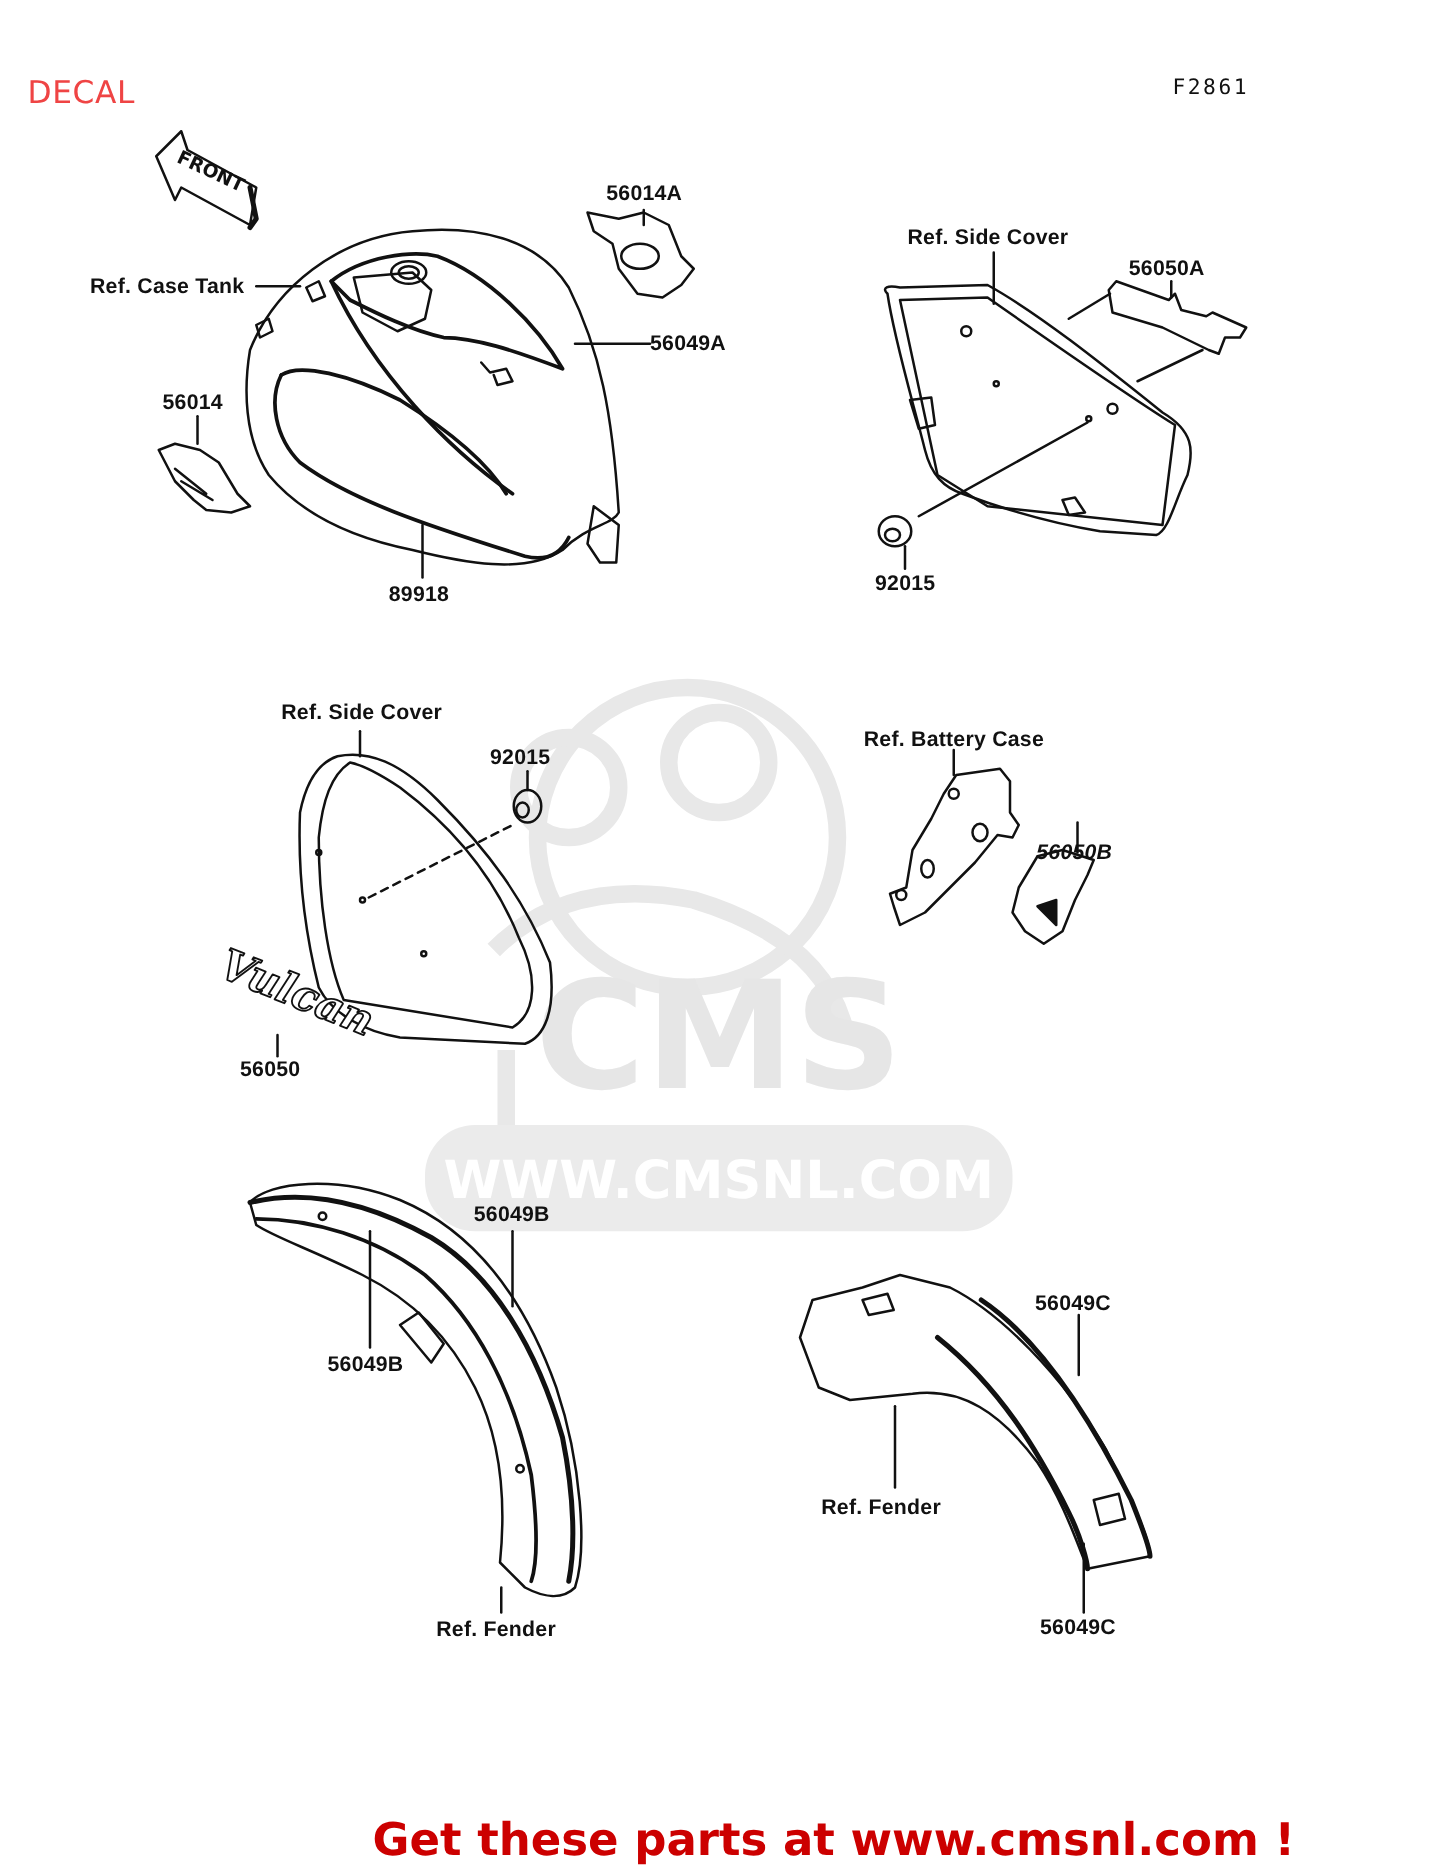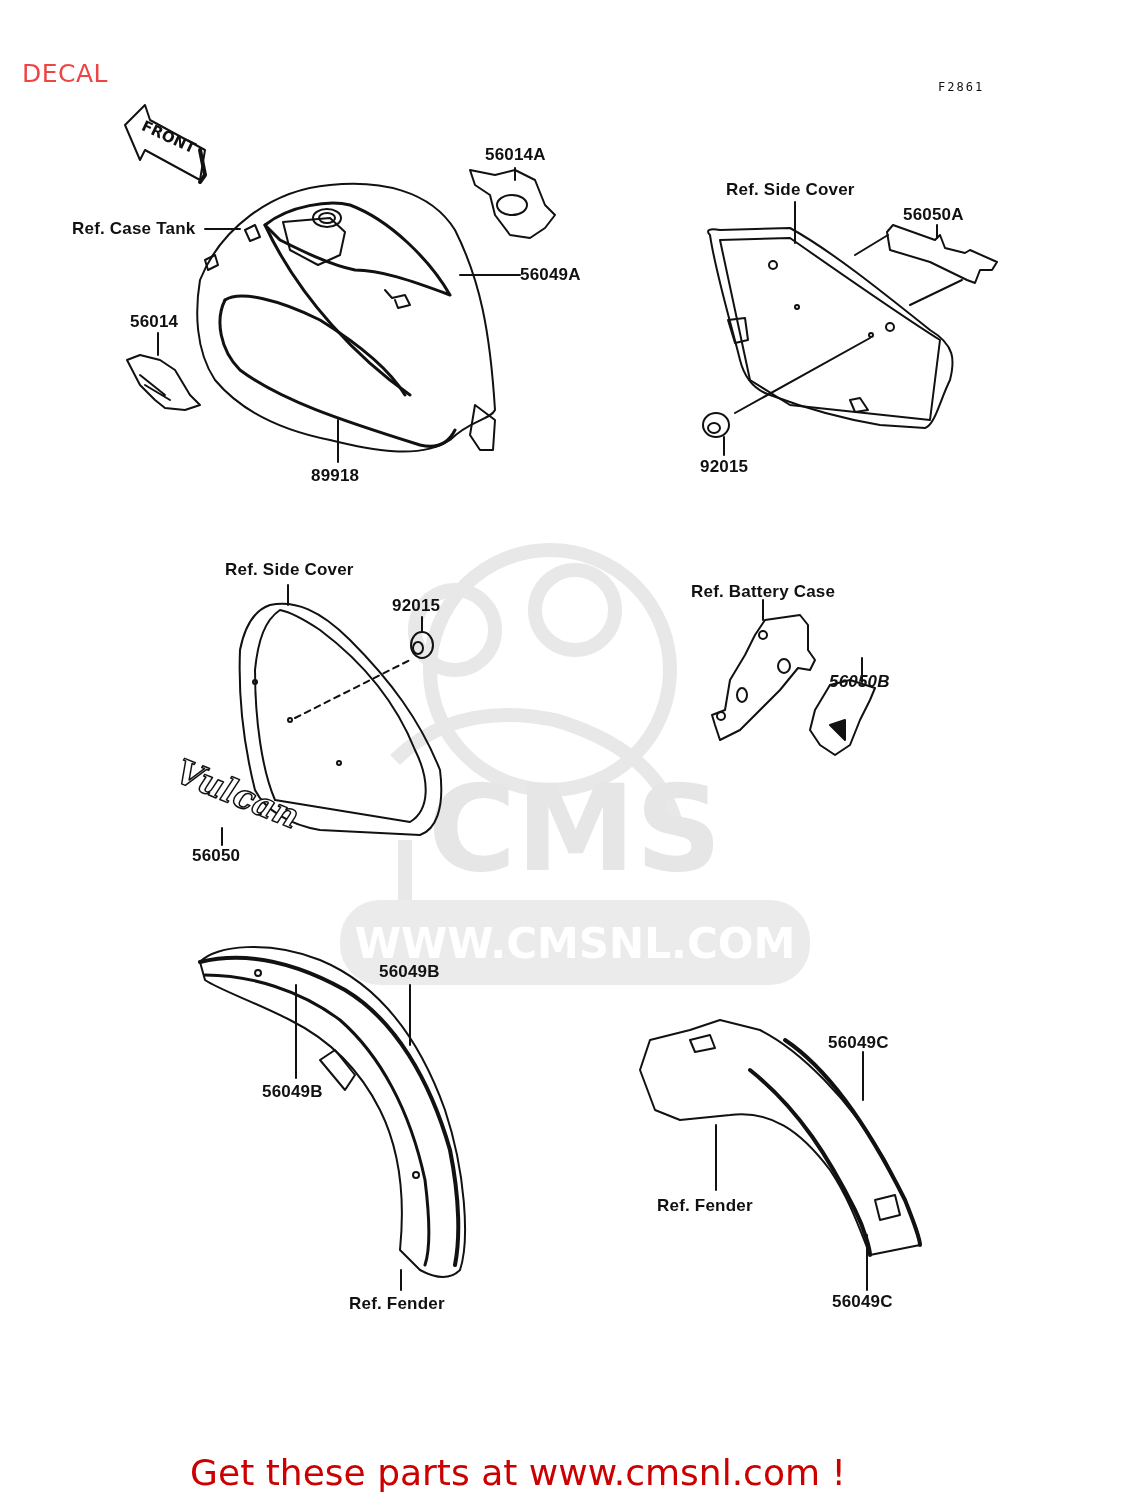--- a/index.html
+++ b/index.html
@@ -1,22 +1,22 @@
 <!DOCTYPE html>
 <html><head>
   <meta charset="utf-8">
   <style>
     html, body { margin: 0; padding: 0; background: #ffffff; }
     body { width: 1146px; height: 1500px; position: relative; overflow: hidden; font-family: "Liberation Sans", sans-serif; }
     .title { position: absolute; left: 22px; top: 16px; font-size: 25px; color: #ef4444; font-family: "DejaVu Sans", sans-serif; letter-spacing: 0.5px; margin-top: 43px; }
-    .fig-code { position: absolute; left: 938px; top: 60px; font-size: 12px; color: #111; font-family: "DejaVu Sans Mono", monospace; letter-spacing: 2px; margin-top: 20px; }
+    .fig-code { position: absolute; left: 938px; top: 60px; font-size: 17px; color: #111; font-family: "DejaVu Sans Mono", monospace; letter-spacing: 2px; }
     .label { position: absolute; font-size: 17px; color: #111; font-family: "Liberation Sans", sans-serif; white-space: nowrap; font-weight: bold; letter-spacing: 0.2px; text-align: right; }
     .label.ref { font-weight: bold; }
     svg.art { position: absolute; left: 0; top: 0; }
-    .footer { position: absolute; left: 0; width: 1036px; top: 1452px; text-align: center; font-size: 36px; color: #cc0000; font-family: "DejaVu Sans", sans-serif; }
+    .footer { position: absolute; left: 0; width: 1036px; top: 1452px; text-align: right; font-size: 36px; color: #cc0000; font-family: "DejaVu Sans", sans-serif; font-weight: bold; }
     .watermark { position: absolute; left: 335px; top: 520px; width: 480px; height: 470px; }
   </style>
 </head>
 <body>
 
 <div class="title">DECAL</div>
 <div class="fig-code">F2861</div>
 
 <svg class="watermark" viewBox="0 0 480 470" width="480" height="470">
   <g fill="none" stroke="#e8e8e8" stroke-width="14">

